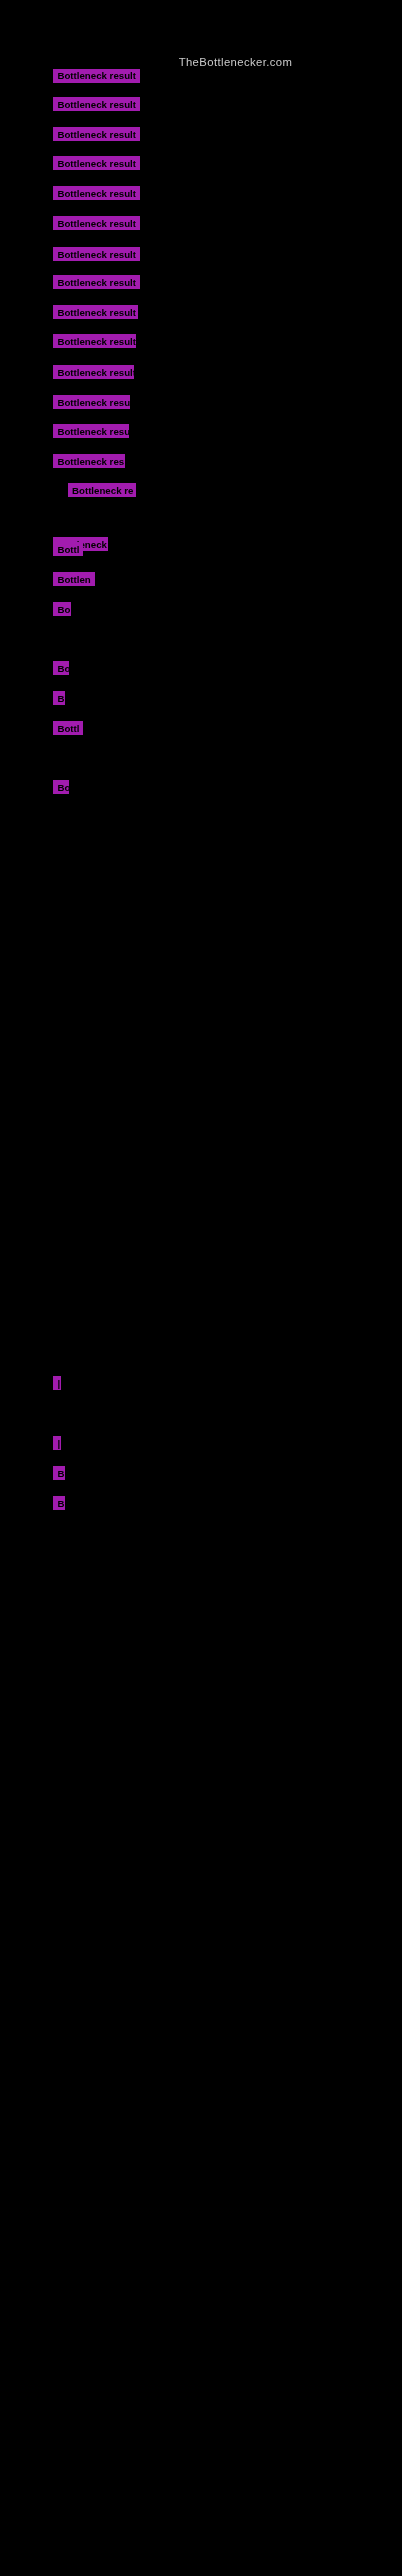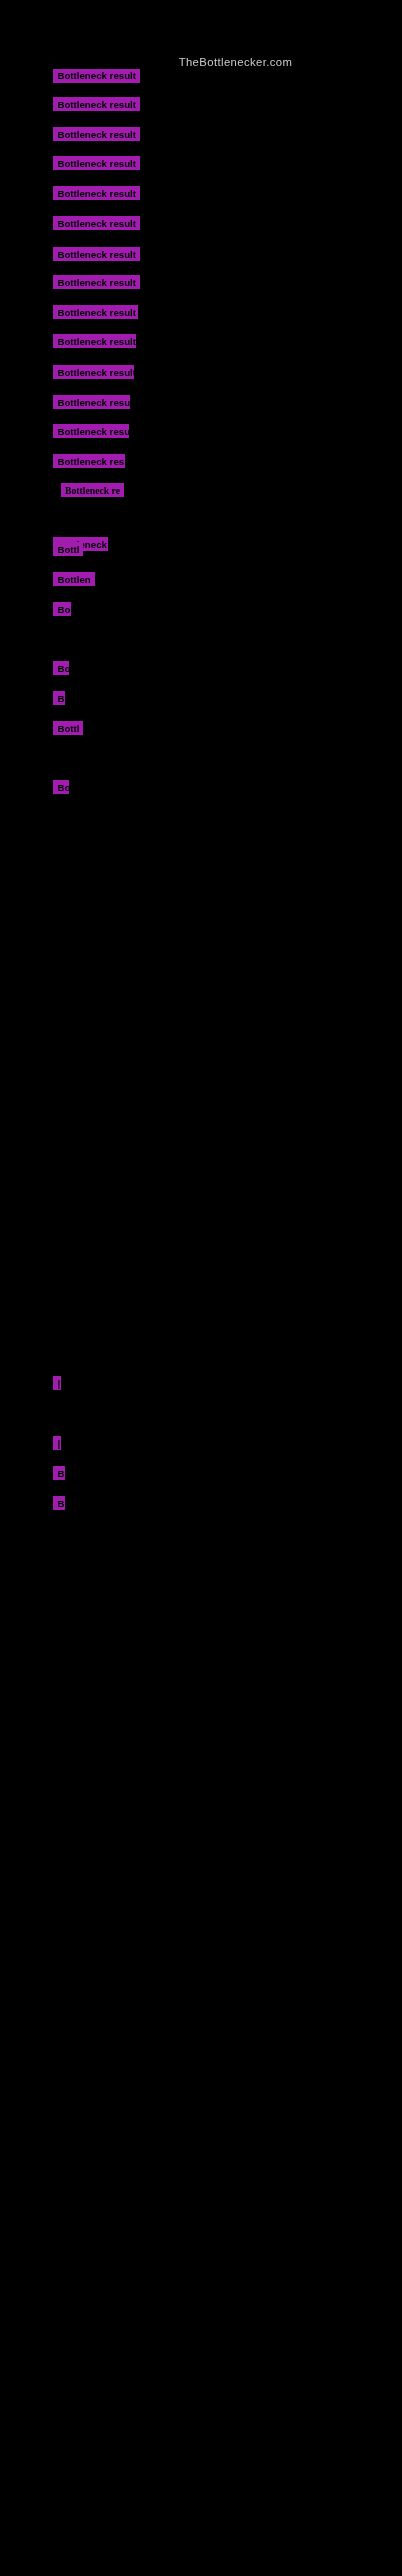--- a/index.html
+++ b/index.html
@@ -40,21 +40,21 @@
 <div class="bottleneck-label" style="top: 135px; left: 2.4px; max-width: 90px;">Bottleneck result</div>
 <div class="bottleneck-label" style="top: 165px; left: 2.4px; max-width: 87px;">Bottleneck result</div>
 <div class="bottleneck-label" style="top: 196px; left: 2.4px; max-width: 90px;">Bottleneck result</div>
 <div class="bottleneck-label" style="top: 224px; left: 2.4px; max-width: 87px;">Bottleneck result</div>
 <div class="bottleneck-label" style="top: 254px; left: 2.4px; max-width: 85px;">Bottleneck result</div>
 <div class="bottleneck-label" style="top: 283px; left: 2.4px; max-width: 83px;">Bottleneck result</div>
 <div class="bottleneck-label" style="top: 314px; left: 2.4px; max-width: 81px;">Bottleneck result</div>
 <div class="bottleneck-label" style="top: 344px; left: 2.4px; max-width: 77px;">Bottleneck resu</div>
 <div class="bottleneck-label" style="top: 373px; left: 2.4px; max-width: 76px;">Bottleneck resu</div>
 <div class="bottleneck-label" style="top: 403px; left: 2.4px; max-width: 72px; text-align: center;">Bottleneck res</div>
-<div class="bottleneck-label" style="top: 432px; left: 10px; max-width: 68px; font-family: Liberation Serif, serif;">Bottleneck re</div>
+<div class="bottleneck-label" style="top: 432px; left: 17px; max-width: 68px;">Bottleneck re</div>
 <div class="bottleneck-label" style="top: 486px; left: 2.4px; max-width: 55px;">Bottleneck</div>
 <div class="bottleneck-label" style="top: 491px; left: 2.4px; max-width: 32px;">Bottl</div>
 <div class="bottleneck-label" style="top: 521px; left: 2.4px; max-width: 42px; text-align: right;">Bottlen</div>
 <div class="bottleneck-label" style="top: 551px; left: 2.4px; max-width: 17.7px;">Bo</div>
 <div class="bottleneck-label" style="top: 610px; left: 2.4px; max-width: 16px;">Bo</div>
 <div class="bottleneck-label" style="top: 640px; left: 2.4px; max-width: 11.3px;">B</div>
 <div class="bottleneck-label" style="top: 670px; left: 2.4px; max-width: 34px;">Bottl</div>
 <div class="bottleneck-label" style="top: 729px; left: 2.4px; max-width: 16px;">Bo</div>
 <div class="bottleneck-label" style="top: 1325px; left: 2.4px; max-width: 6.4px;">|</div>
 <div class="bottleneck-label" style="top: 1385px; left: 2.4px; max-width: 6.4px;">|</div>

